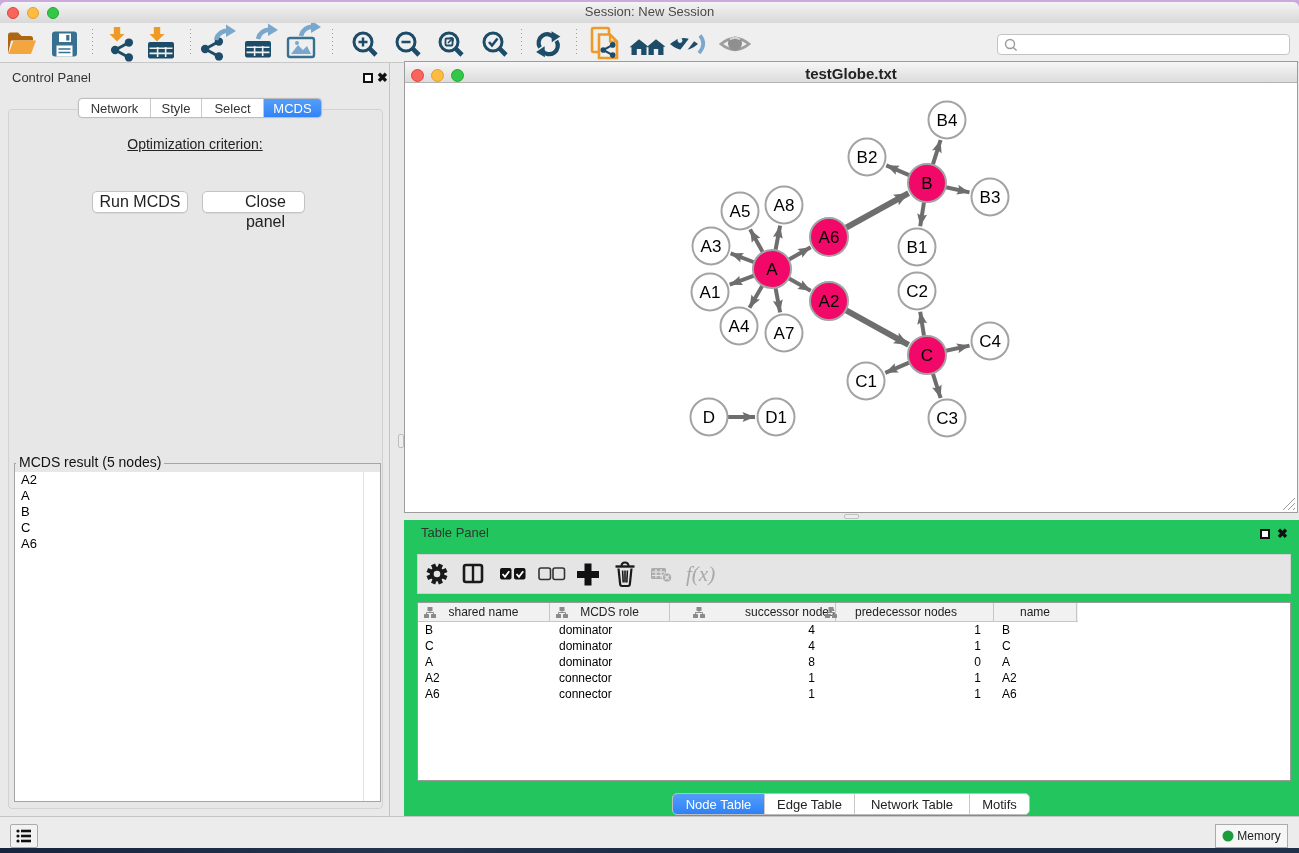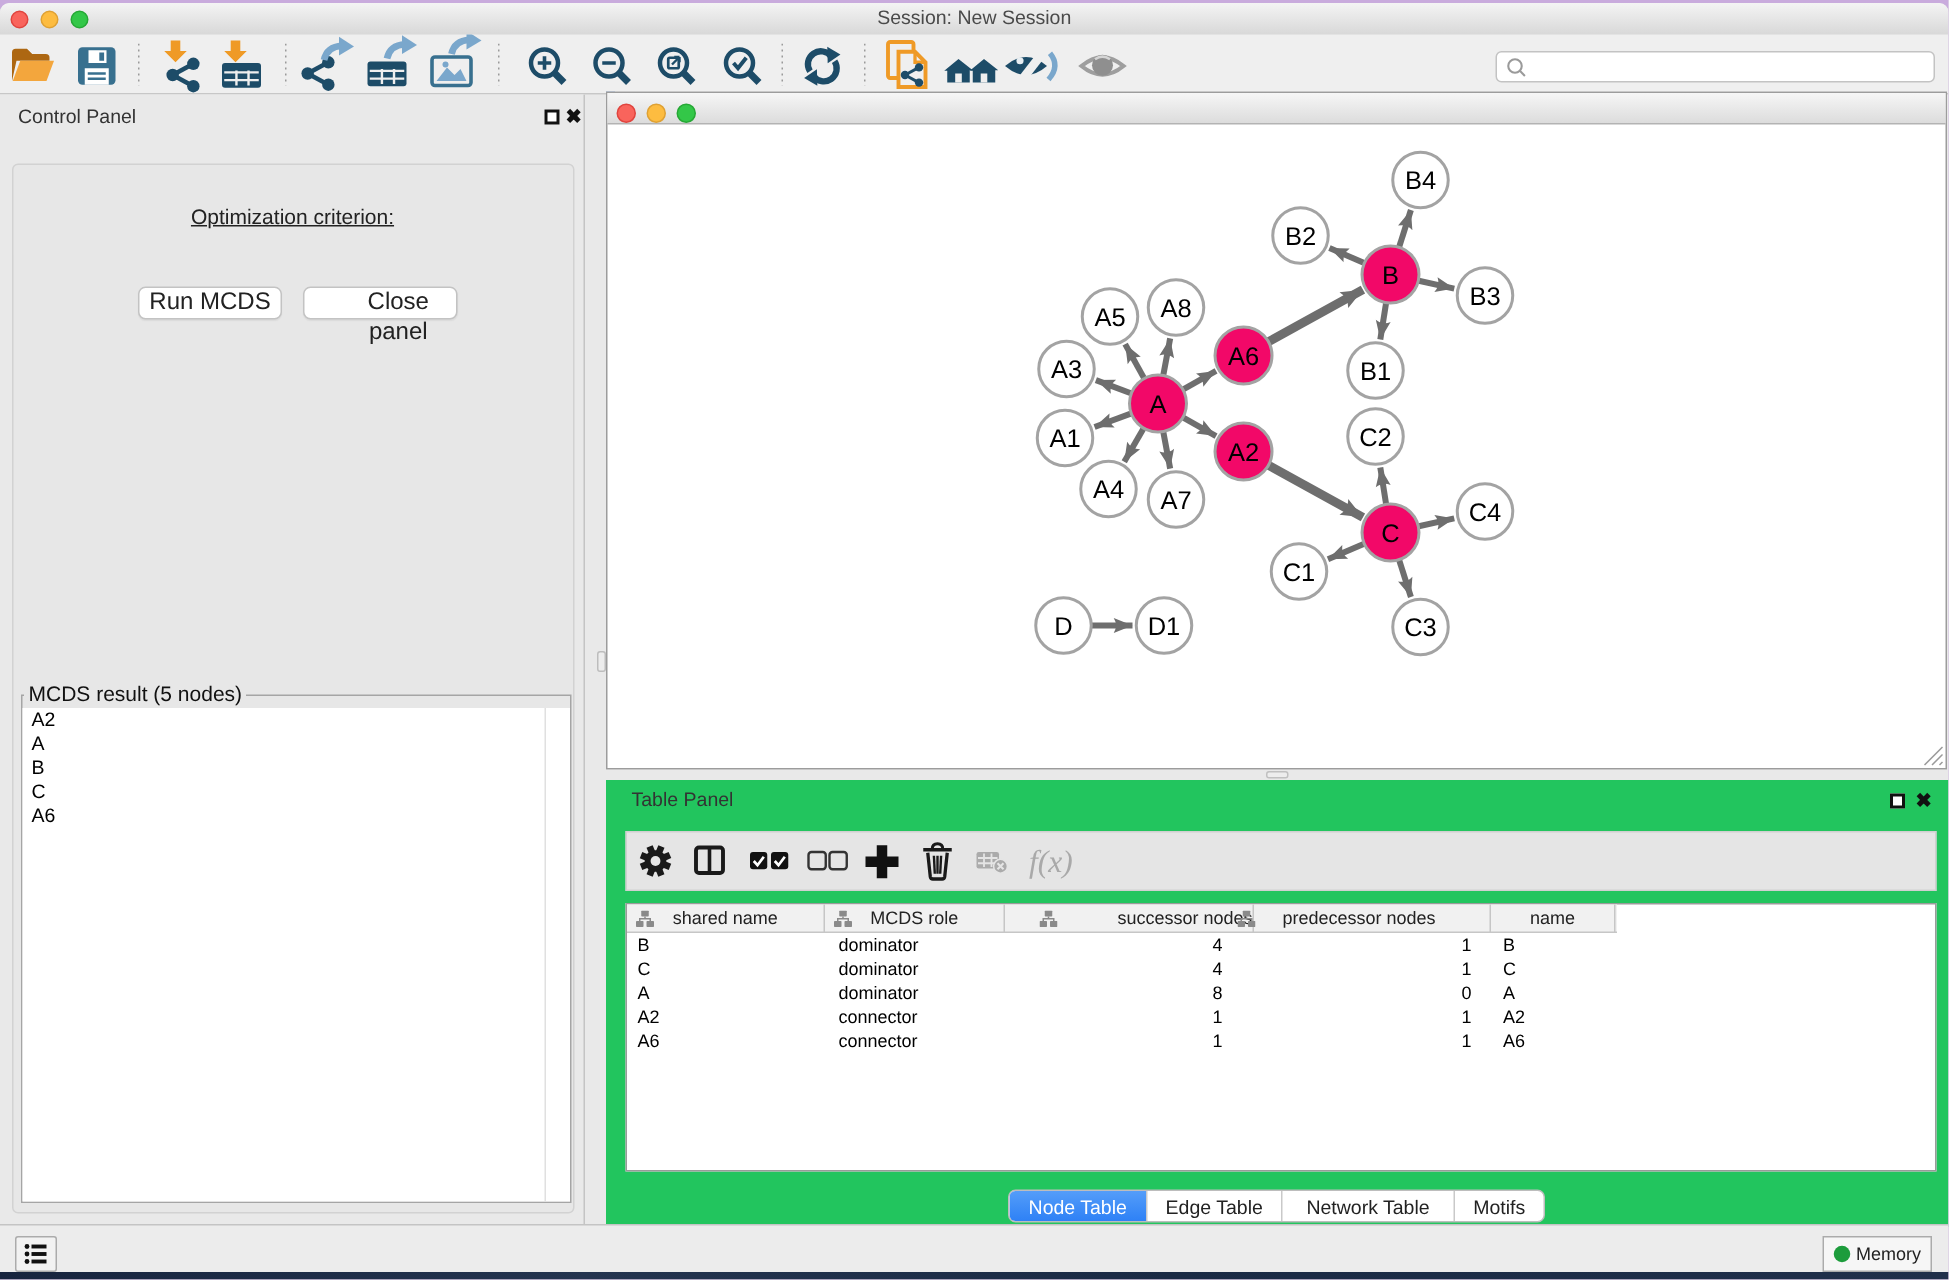--- a/index.html
+++ b/index.html
@@ -207,20 +207,26 @@
         <line x1="10.4" y1="10.4" x2="13.6" y2="13.6" stroke="#9a9a9a" stroke-width="1.4"></line>
       </svg>
     </div>
   </div>
 
   <div id="cpanel">
     <div class="hdr">Control Panel</div>
     <div class="winbtn-sq" style="left:363px; top:10px;"></div>
     <div class="winbtn-x" style="left:377px; top:10px;">✖</div>
     <div id="cp-inner"></div>
+    <div id="cp-tabs">
+      <div class="tab" style="width:72px;">Network</div>
+      <div class="tab" style="width:51px;">Style</div>
+      <div class="tab" style="width:62px;">Select</div>
+      <div class="tab sel" style="width:57px;">MCDS</div>
+    </div>
     <div class="cp-label" style="top:73px;text-decoration:underline;">Optimization criterion:</div>
     <div class="btn" style="left:92px; top:128px; width:96px;">Run MCDS</div>
     <div class="btn" style="left:202px; top:128px; width:103px;padding-left:24px;">Close panel</div>
     <div id="mcds-group"></div>
     <div id="mcds-title">MCDS result (5 nodes)</div>
     <div id="mcds-list">
       <div class="li">A2</div>
         <div class="li">A</div>
         <div class="li">B</div>
       <div class="li">C</div>
@@ -228,20 +234,21 @@
     </div>
     <div id="mcds-sb"></div>
   </div>
 
   <div style="position:absolute;left:404px;top:59px;width:6px;height:5px;background:#4179c9;"></div>
   <div id="gwin">
     <div class="tbar">
       <div class="light" style="left:6px; top:7px; width:13px; height:13px; background:#f9645c; border:0.5px solid #e0443e;"></div>
       <div class="light" style="left:26px; top:7px; width:13px; height:13px; background:#fdbc40; border:0.5px solid #dfa133;"></div>
       <div class="light" style="left:46px; top:7px; width:13px; height:13px; background:#33c748; border:0.5px solid #26a835;"></div>
+      <div class="title">testGlobe.txt</div>
     </div>
     <svg width="892" height="427" style="position:absolute;left:0;top:24px;">
 <defs>
 <marker id="ar4" markerUnits="userSpaceOnUse" markerWidth="14" markerHeight="12" refX="13" refY="5.5" orient="auto">
             <path d="M0.5 0.5 L13 5.5 L0.5 10.5 Q3.5 5.5 0.5 0.5 z" fill="#6e6e6e"></path>
           </marker>
 <marker id="ar6" markerUnits="userSpaceOnUse" markerWidth="17" markerHeight="14" refX="15" refY="6.5" orient="auto">
             <path d="M0.5 0.5 L15 6.5 L0.5 12.5 Q4 6.5 0.5 0.5 z" fill="#6e6e6e"></path>
           </marker>
 </defs>

